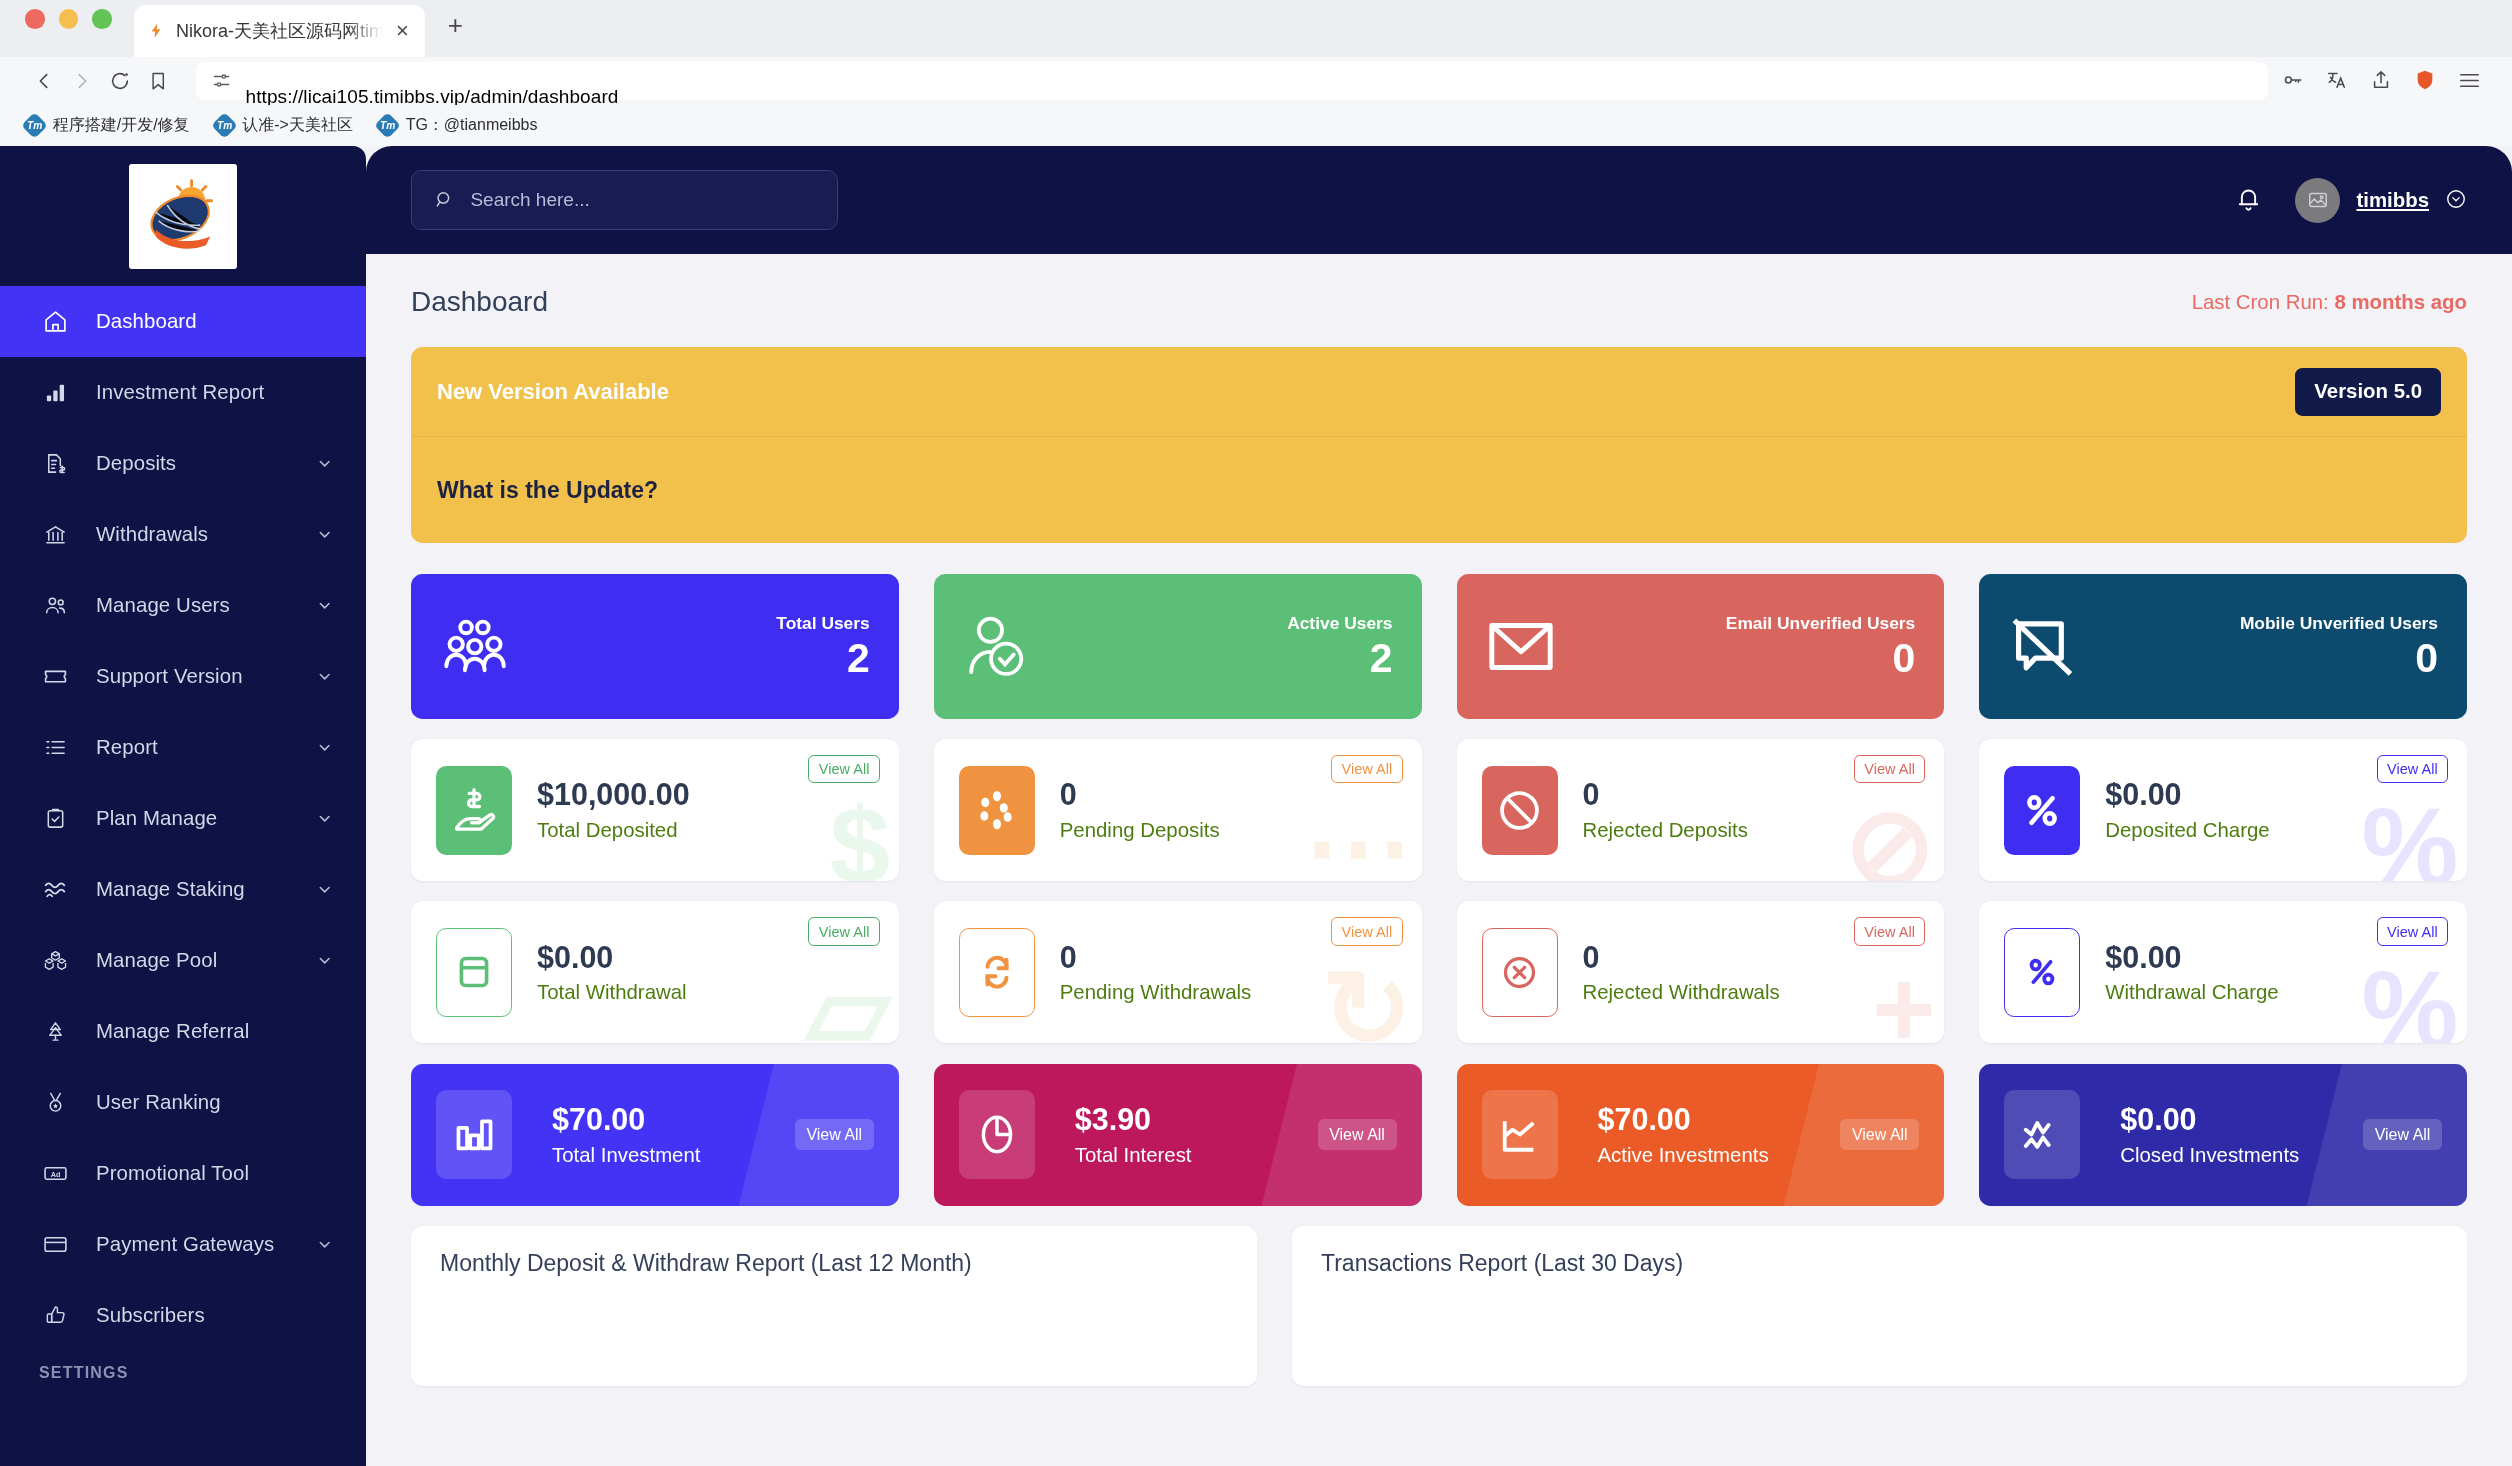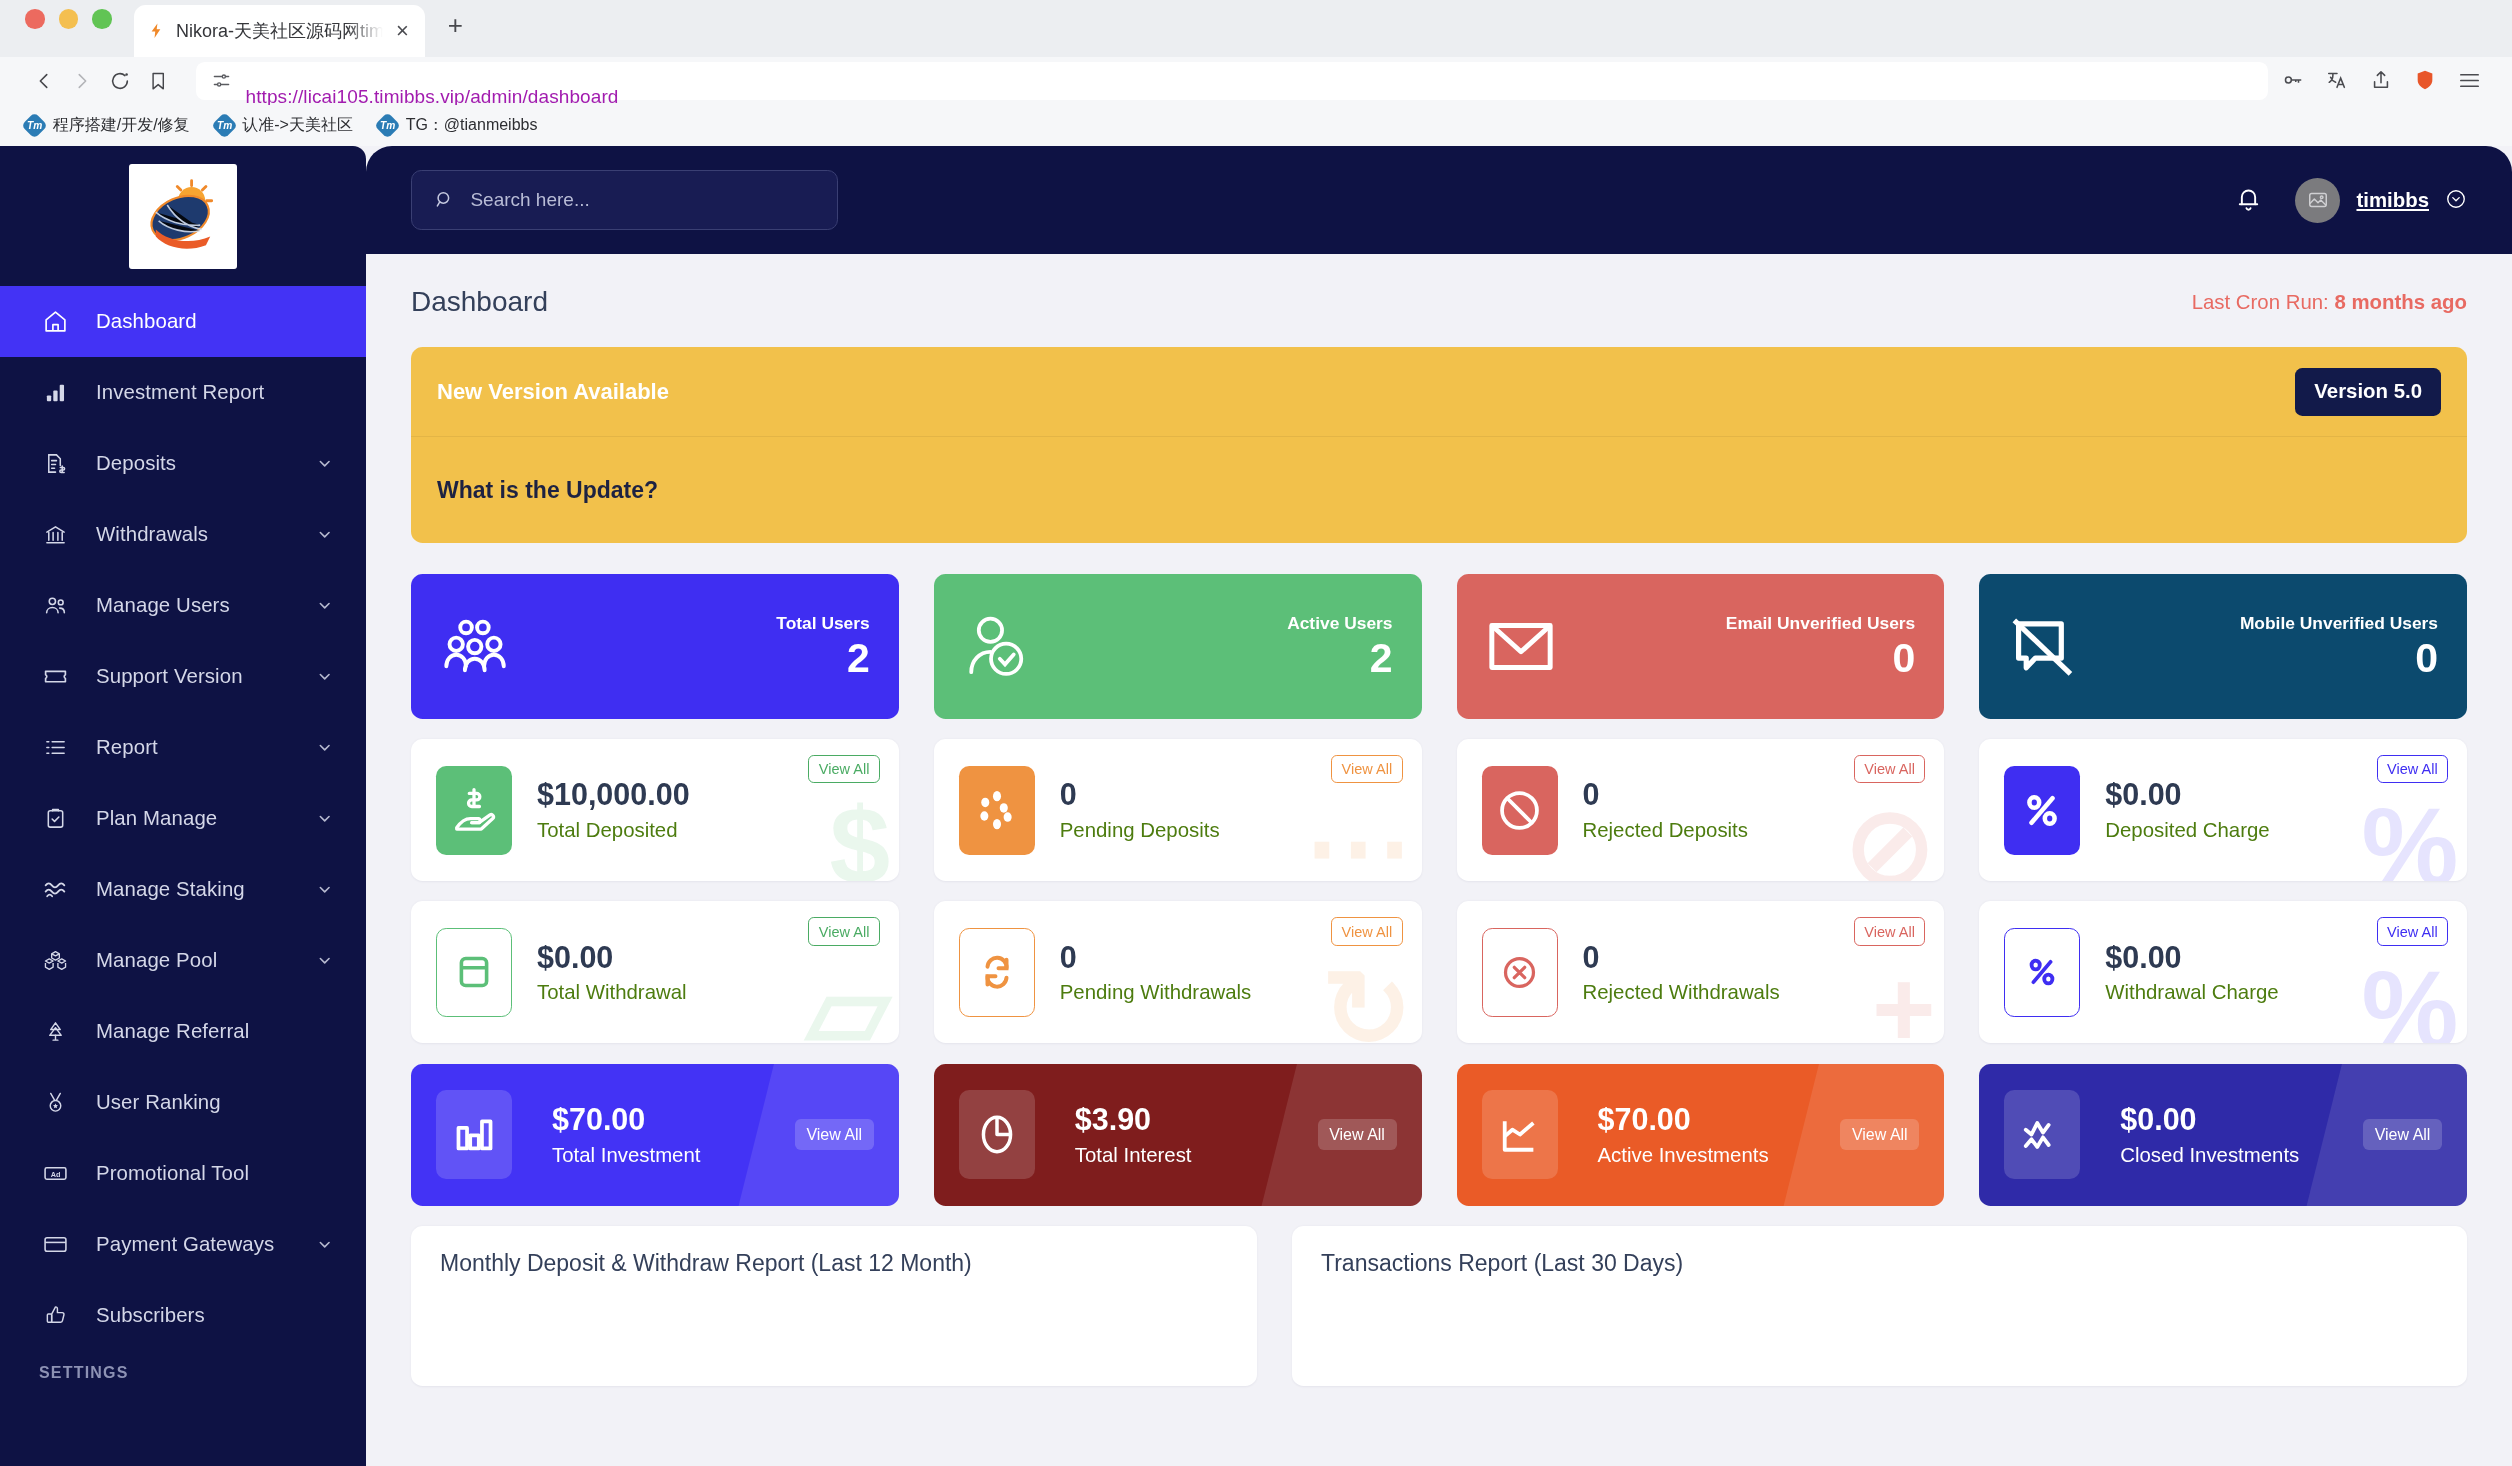--- a/index.html
+++ b/index.html
@@ -32,21 +32,21 @@
   }
   .tab-close { font-size: 22px; color: #4a4b50; line-height: 1; padding: 0 2.9px; cursor: pointer; }
   .newtab { margin-left: 23px; font-size: 26px; color: #47484d; padding-bottom: 16px; cursor: pointer; font-weight: 300; }
 
   .urlbar { height: 48px; display: flex; align-items: center; gap: 0; padding: 0 25px; background: #f6f7f9; flex: 0 0 48px; }
   .navbtn { width: 38px; height: 38px; display: flex; align-items: center; justify-content: center; cursor: pointer; }
   .omnibox {
     flex: 1; height: 38px; background: #fff; border-radius: 8.7px; margin: 0 14.5px 0 19px;
     display: flex; align-items: center; padding: 0 16px; gap: 14.5px;
   }
-  .omnibox .url { font-size: 19px; color: #a21caf; letter-spacing: 0.1px; margin-top: 31px; }
+  .omnibox .url { font-size: 19px; color: #000000; letter-spacing: 0.1px; margin-top: 31px; }
   .omni-right { display: flex; align-items: center; gap: 22px; padding-right: 5.8px; }
 
   .bookmarks { height: 41px; display: flex; align-items: center; gap: 25px; padding: 0 25px; background: #f6f7f9; flex: 0 0 41px; }
   .bm { display: flex; align-items: center; gap: 8.7px; cursor: pointer; }
   .bm-ico { width: 19px; height: 19px; border-radius: 5.1px; background: #2b7cb5; color: #fff; font-size: 10.2px; display: flex; align-items: center; justify-content: center; font-style: italic; transform: rotate(45deg); }
   .bm-ico span { transform: rotate(-45deg); font-weight: 700; }
   .bm-label { font-size: 16px; color: #2d2e32; }
 
   
   .app { flex: 1; display: flex; overflow: hidden; background: #f2f2f7; }
@@ -742,21 +742,21 @@
                   <rect x="15" y="4" width="4.6" height="14.5"></rect>
                 </svg>
             </span>
             <div class="gbody">
               <div class="gval">$70.00</div>
               <div class="glabel">Total Investment</div>
             </div>
             <div class="gview">View All</div>
           </div>
 
-          <div class="gcard" style="background:#7f1d1d">
+          <div class="gcard" style="background:#be185d">
             <span class="gicon">
               <svg width="44" height="45" viewBox="0 0 24 24" fill="none" stroke="#fff" stroke-width="1.9" stroke-linejoin="round">
                   <ellipse cx="12" cy="12" rx="7.4" ry="9.4"></ellipse>
                   <path d="M12 2.6V12h7.4"></path>
                 </svg>
             </span>
             <div class="gbody">
               <div class="gval">$3.90</div>
               <div class="glabel">Total Interest</div>
             </div>

